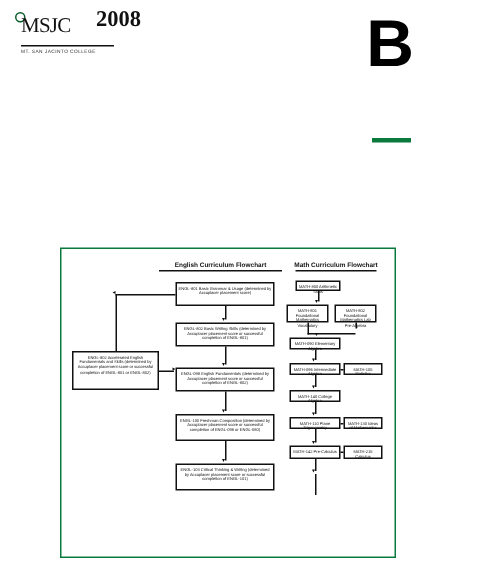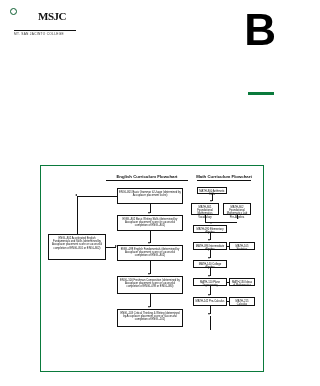--- a/index.html
+++ b/index.html
@@ -14,21 +14,21 @@
   .page{position:absolute;inset:0;}
 
   
   .logo{
     position:absolute;left:8px;top:6px;width:78px;height:34px;
     background:#ffffff;
   }
   .logo-msjc{
     position:absolute;left:6px;top:4px;
     font-family:"Liberation Serif", serif;
-    font-weight:bold;font-size:11px;letter-spacing:-0.5px;color:#111;margin-left:24px;
+    font-weight:normal;font-size:14px;letter-spacing:-0.5px;color:#111;
   }
   .logo-rule{
     position:absolute;left:6px;top:24px;width:62px;height:1px;background:#111;
   }
   .logo-sub{
     position:absolute;left:6px;top:26px;font-size:3.2px;letter-spacing:.3px;color:#333;
   }
   .logo-seal{
     position:absolute;left:2px;top:2px;width:5px;height:5px;border:1px solid #0a5c2e;border-radius:50%;
   }
@@ -94,20 +94,21 @@
 <body>
 
 <div class="page">
 
   <div class="logo">
     <span class="logo-seal"></span>
     <span class="logo-msjc">MSJC</span>
     <span class="logo-rule"></span>
     <span class="logo-sub">MT. SAN JACINTO COLLEGE</span>
   </div>
+  <div class="year">2008</div>
 
   <div class="big-b">B</div>
   <div class="green-bar"></div>
 
   <div class="frame">
 
     <div class="col-title t-eng">English Curriculum Flowchart</div>
     <div class="col-title t-math">Math Curriculum Flowchart</div>
 
     <div class="node" style="left:76px;top:22px;width:66px;height:16px;">ENGL-801 Basic Grammar &amp; Usage (determined by Accuplacer placement score)</div>

